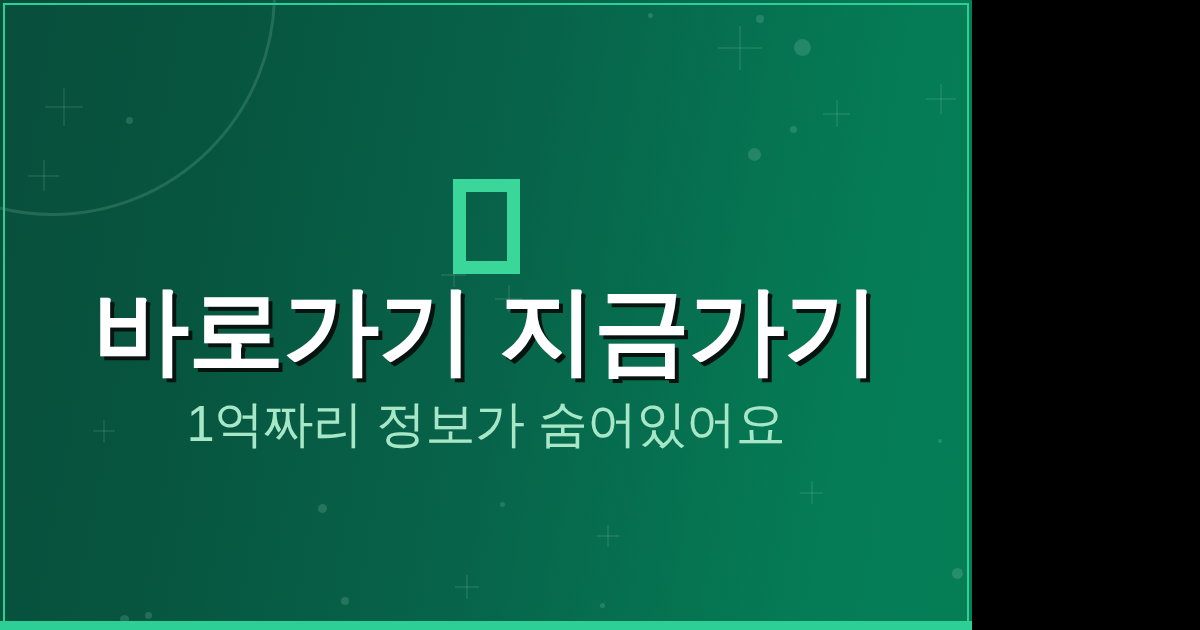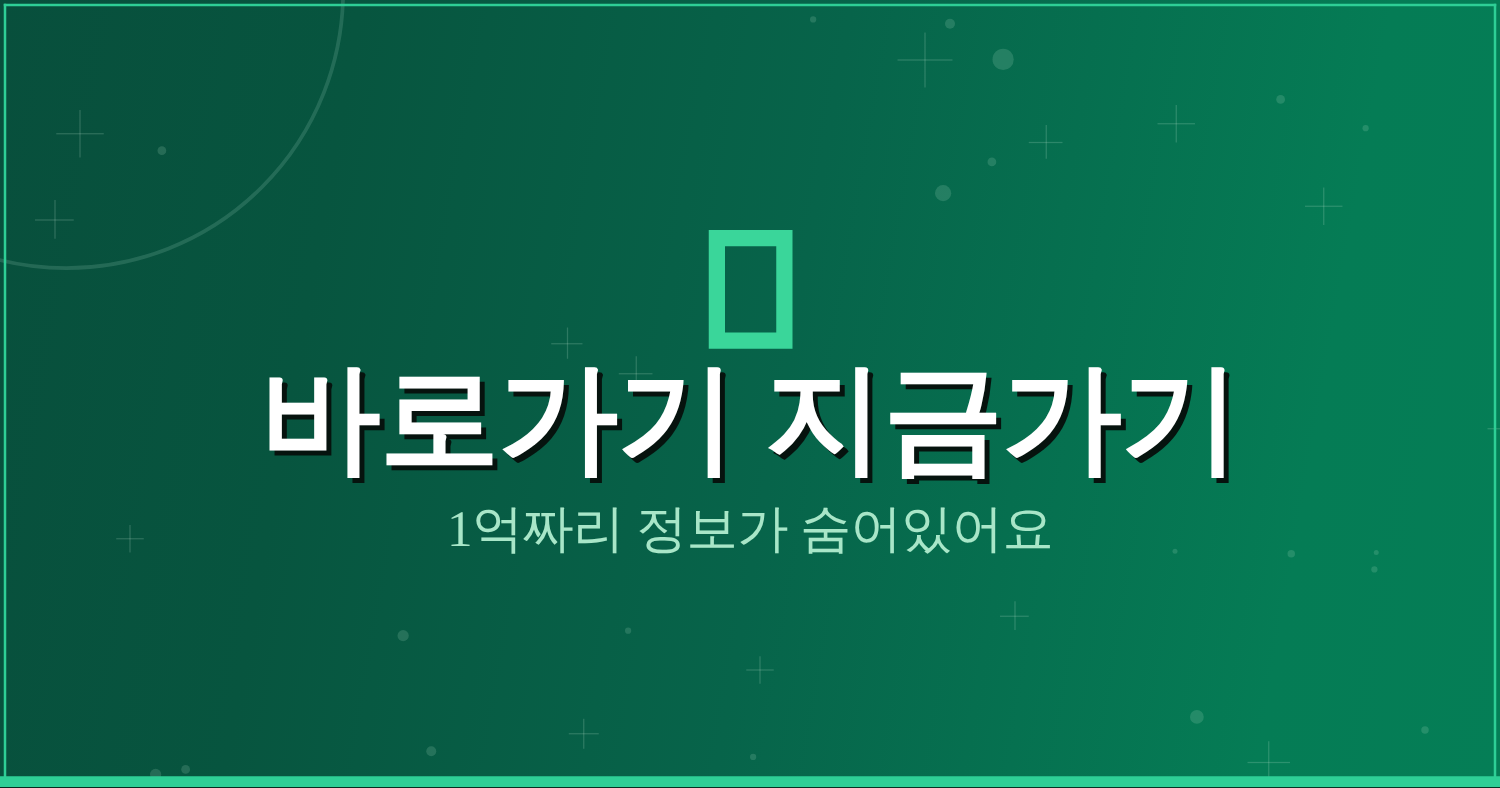--- a/index.html
+++ b/index.html
@@ -3,24 +3,24 @@
 <meta charset="utf-8">
 <title>바로가기 지금가기</title>
 <style>
   html, body {
     margin: 0;
     padding: 0;
     background: #000;
   }
   #stage {
     position: relative;
-    width: 1200px;
+    width: 972px;
     height: 630px;
     overflow: hidden;
-    font-family: Liberation Serif, serif;
+    font-family: Liberation Sans, sans-serif;
     background: linear-gradient(100deg, #084f3c 0%, #07553f 22%, #07644a 52%, #057c55 85%, #057e56 100%);
   }
 
   
   .deco-layer {
     position: absolute;
     inset: 0;
     pointer-events: none;
   }
   .deco-circle {
@@ -108,21 +108,21 @@
     font-weight: bold;
     line-height: 1.04;
     letter-spacing: -1px;
     color: #ffffff;
     white-space: nowrap;
     text-shadow: 4px 4px 0 #06130e;
   }
 
   .subtitle {
     margin: 14px 0 0 0;
-    font-size: 41px;
+    font-size: 50px;
     font-weight: normal;
     line-height: 1.2;
     color: #a8e6c8;
     white-space: nowrap;
     letter-spacing: -0.5px;
   }
 </style>
 </head>
 <body>
 

